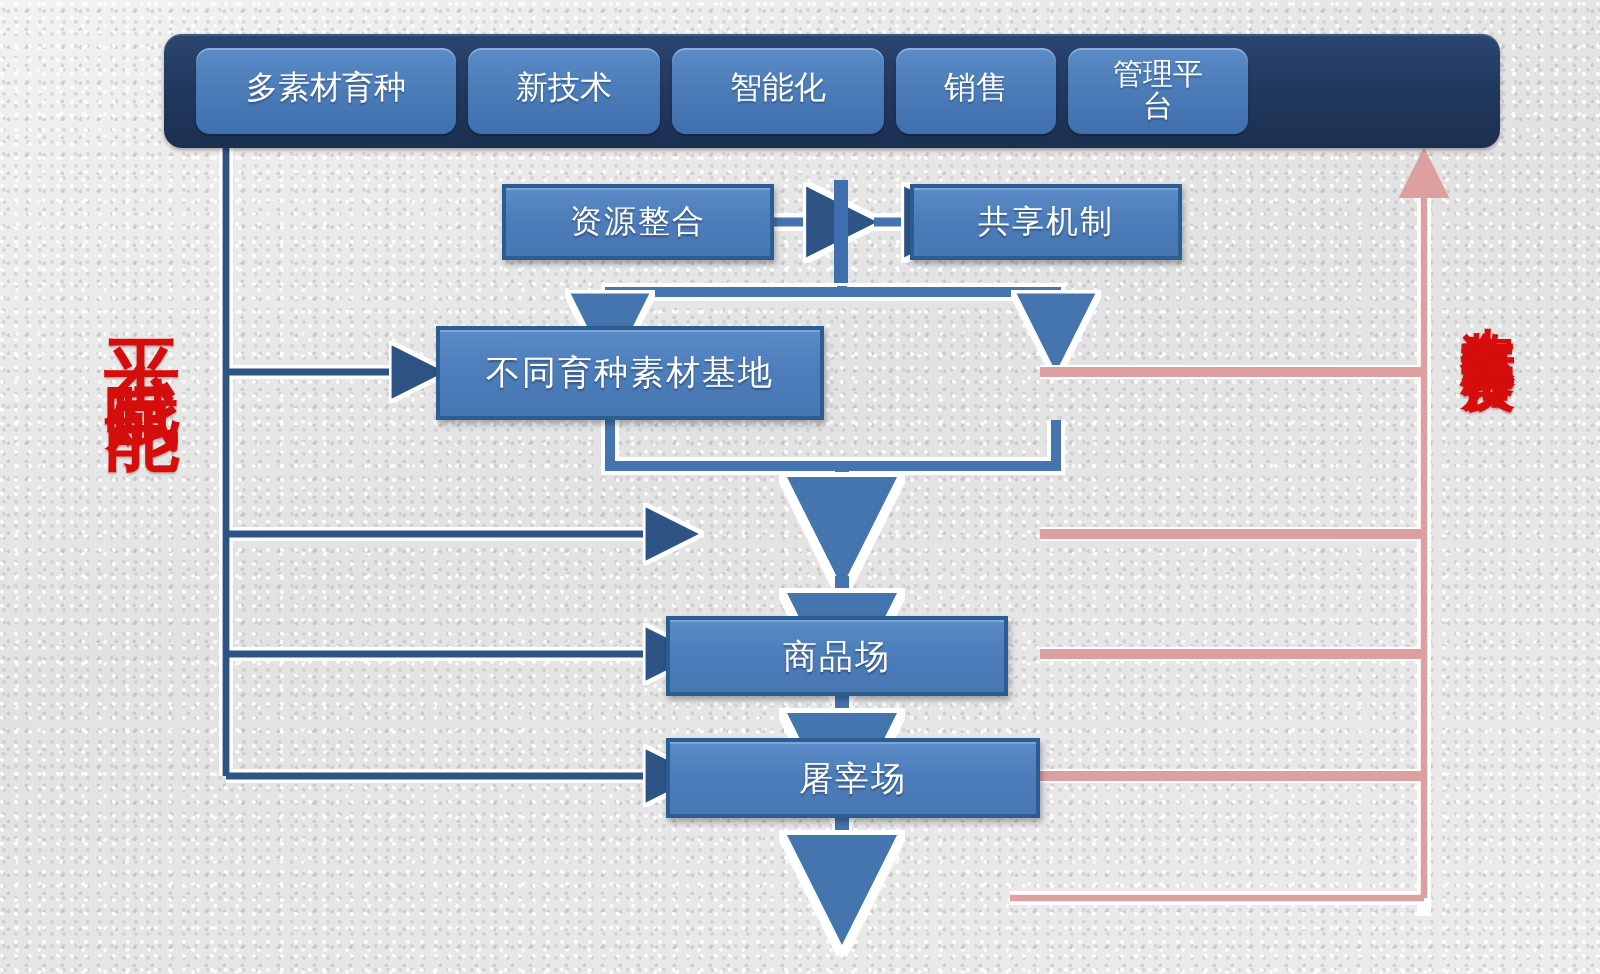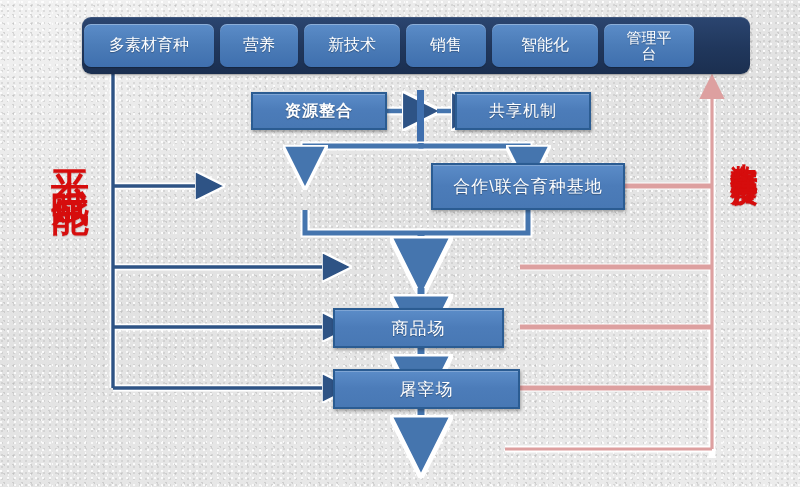--- a/index.html
+++ b/index.html
@@ -24,21 +24,21 @@
   }
   #svg{position:absolute;inset:0;width:800px;height:487px;}
 
   
   .topbar{
     position:absolute;left:82px;top:17px;width:668px;height:57px;
     background:linear-gradient(180deg,#2b4570 0%,#20375c 55%,#1b2f50 100%);
     border-radius:9px;
     box-shadow:0 1px 2px rgba(0,0,0,.35), inset 0 1px 0 rgba(255,255,255,.10);
     display:flex;align-items:center;gap:6px;
-    padding:0 2px;box-sizing:border-box;
+    padding:0 16px;box-sizing:border-box;
   }
   .chip{
     background:linear-gradient(180deg,#5b8cc8 0%,#4b7cb8 50%,#3f6fae 100%);
     border-radius:7px;
     color:#ffffff;
     font-size:16px;
     line-height:1.05;
     text-align:center;
     display:flex;align-items:center;justify-content:center;
     height:43px;
@@ -161,34 +161,33 @@
       <path d="M520,186 L712,186" stroke-width="5"></path>
       <path d="M520,267 L712,267" stroke-width="5"></path>
       <path d="M520,327 L712,327" stroke-width="5"></path>
       <path d="M520,388 L712,388" stroke-width="5"></path>
       <path d="M505,449 L712,449" stroke-width="3.2"></path>
     </g>
   </svg>
 
   <div class="topbar">
     <div class="chip c0">多素材育种</div>
-    <div class="chip c1">营养</div>
     <div class="chip c2">新技术</div>
+    <div class="chip c3">智能化</div>
     <div class="chip c4">销售</div>
-    <div class="chip c3">智能化</div>
     <div class="chip c5">管理平
 台</div>
   </div>
 
-  <div class="box small" style="left:251px;top:92px;width:136px;height:38px;font-weight:bold;">资源整合</div>
+  <div class="box small" style="left:251px;top:92px;width:136px;height:38px;">资源整合</div>
 
   <div class="box small" style="left:455px;top:92px;width:136px;height:38px;text-align:center;">共享机制</div>
 
+  <div class="box" style="left:218px;top:163px;width:194px;height:47px;">不同育种素材基地</div>
 
-  <div class="box" style="left:431px;top:163px;width:194px;height:47px;">合作\联合育种基地</div>
 
 
   <div class="box" style="left:333px;top:308px;width:171px;height:40px;">商品场</div>
 
   <div class="box" style="left:333px;top:369px;width:187px;height:40px;text-align:right;">屠宰场</div>
 
 
   <div class="vtext" id="left-caption">平台赋能</div>
 
   <div class="vtext" id="right-caption">大数据收集育种反馈</div>

